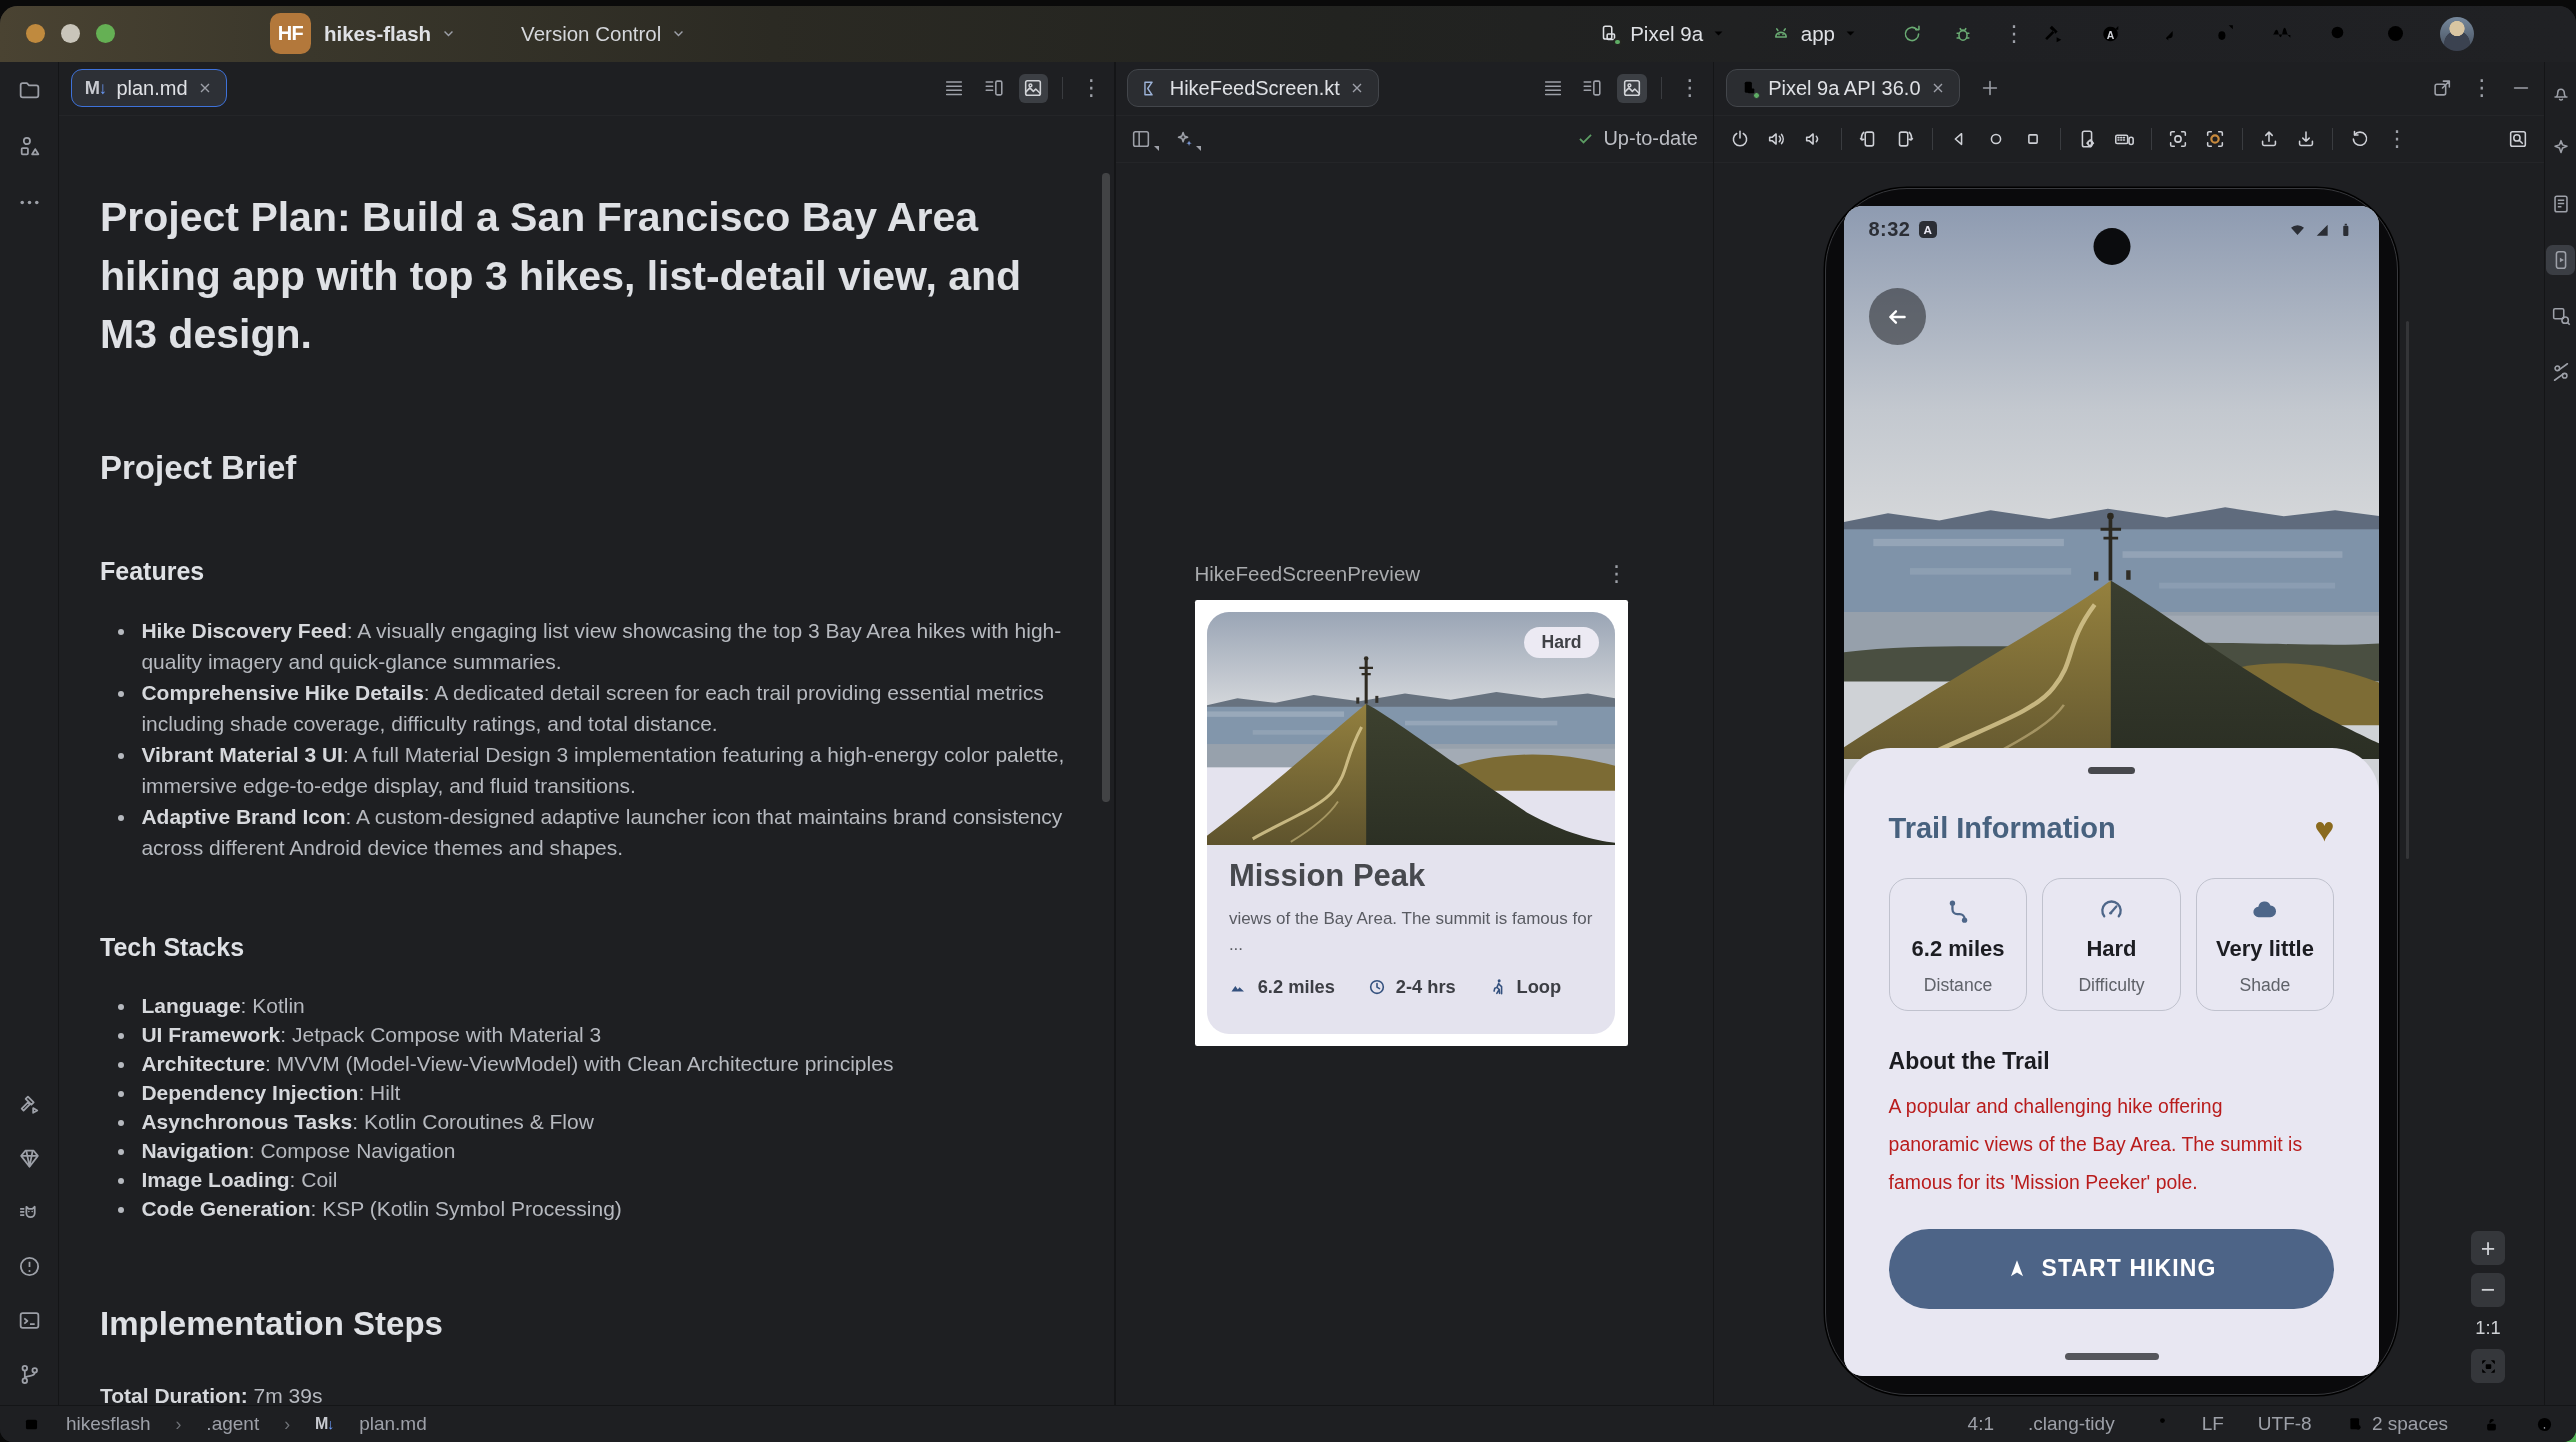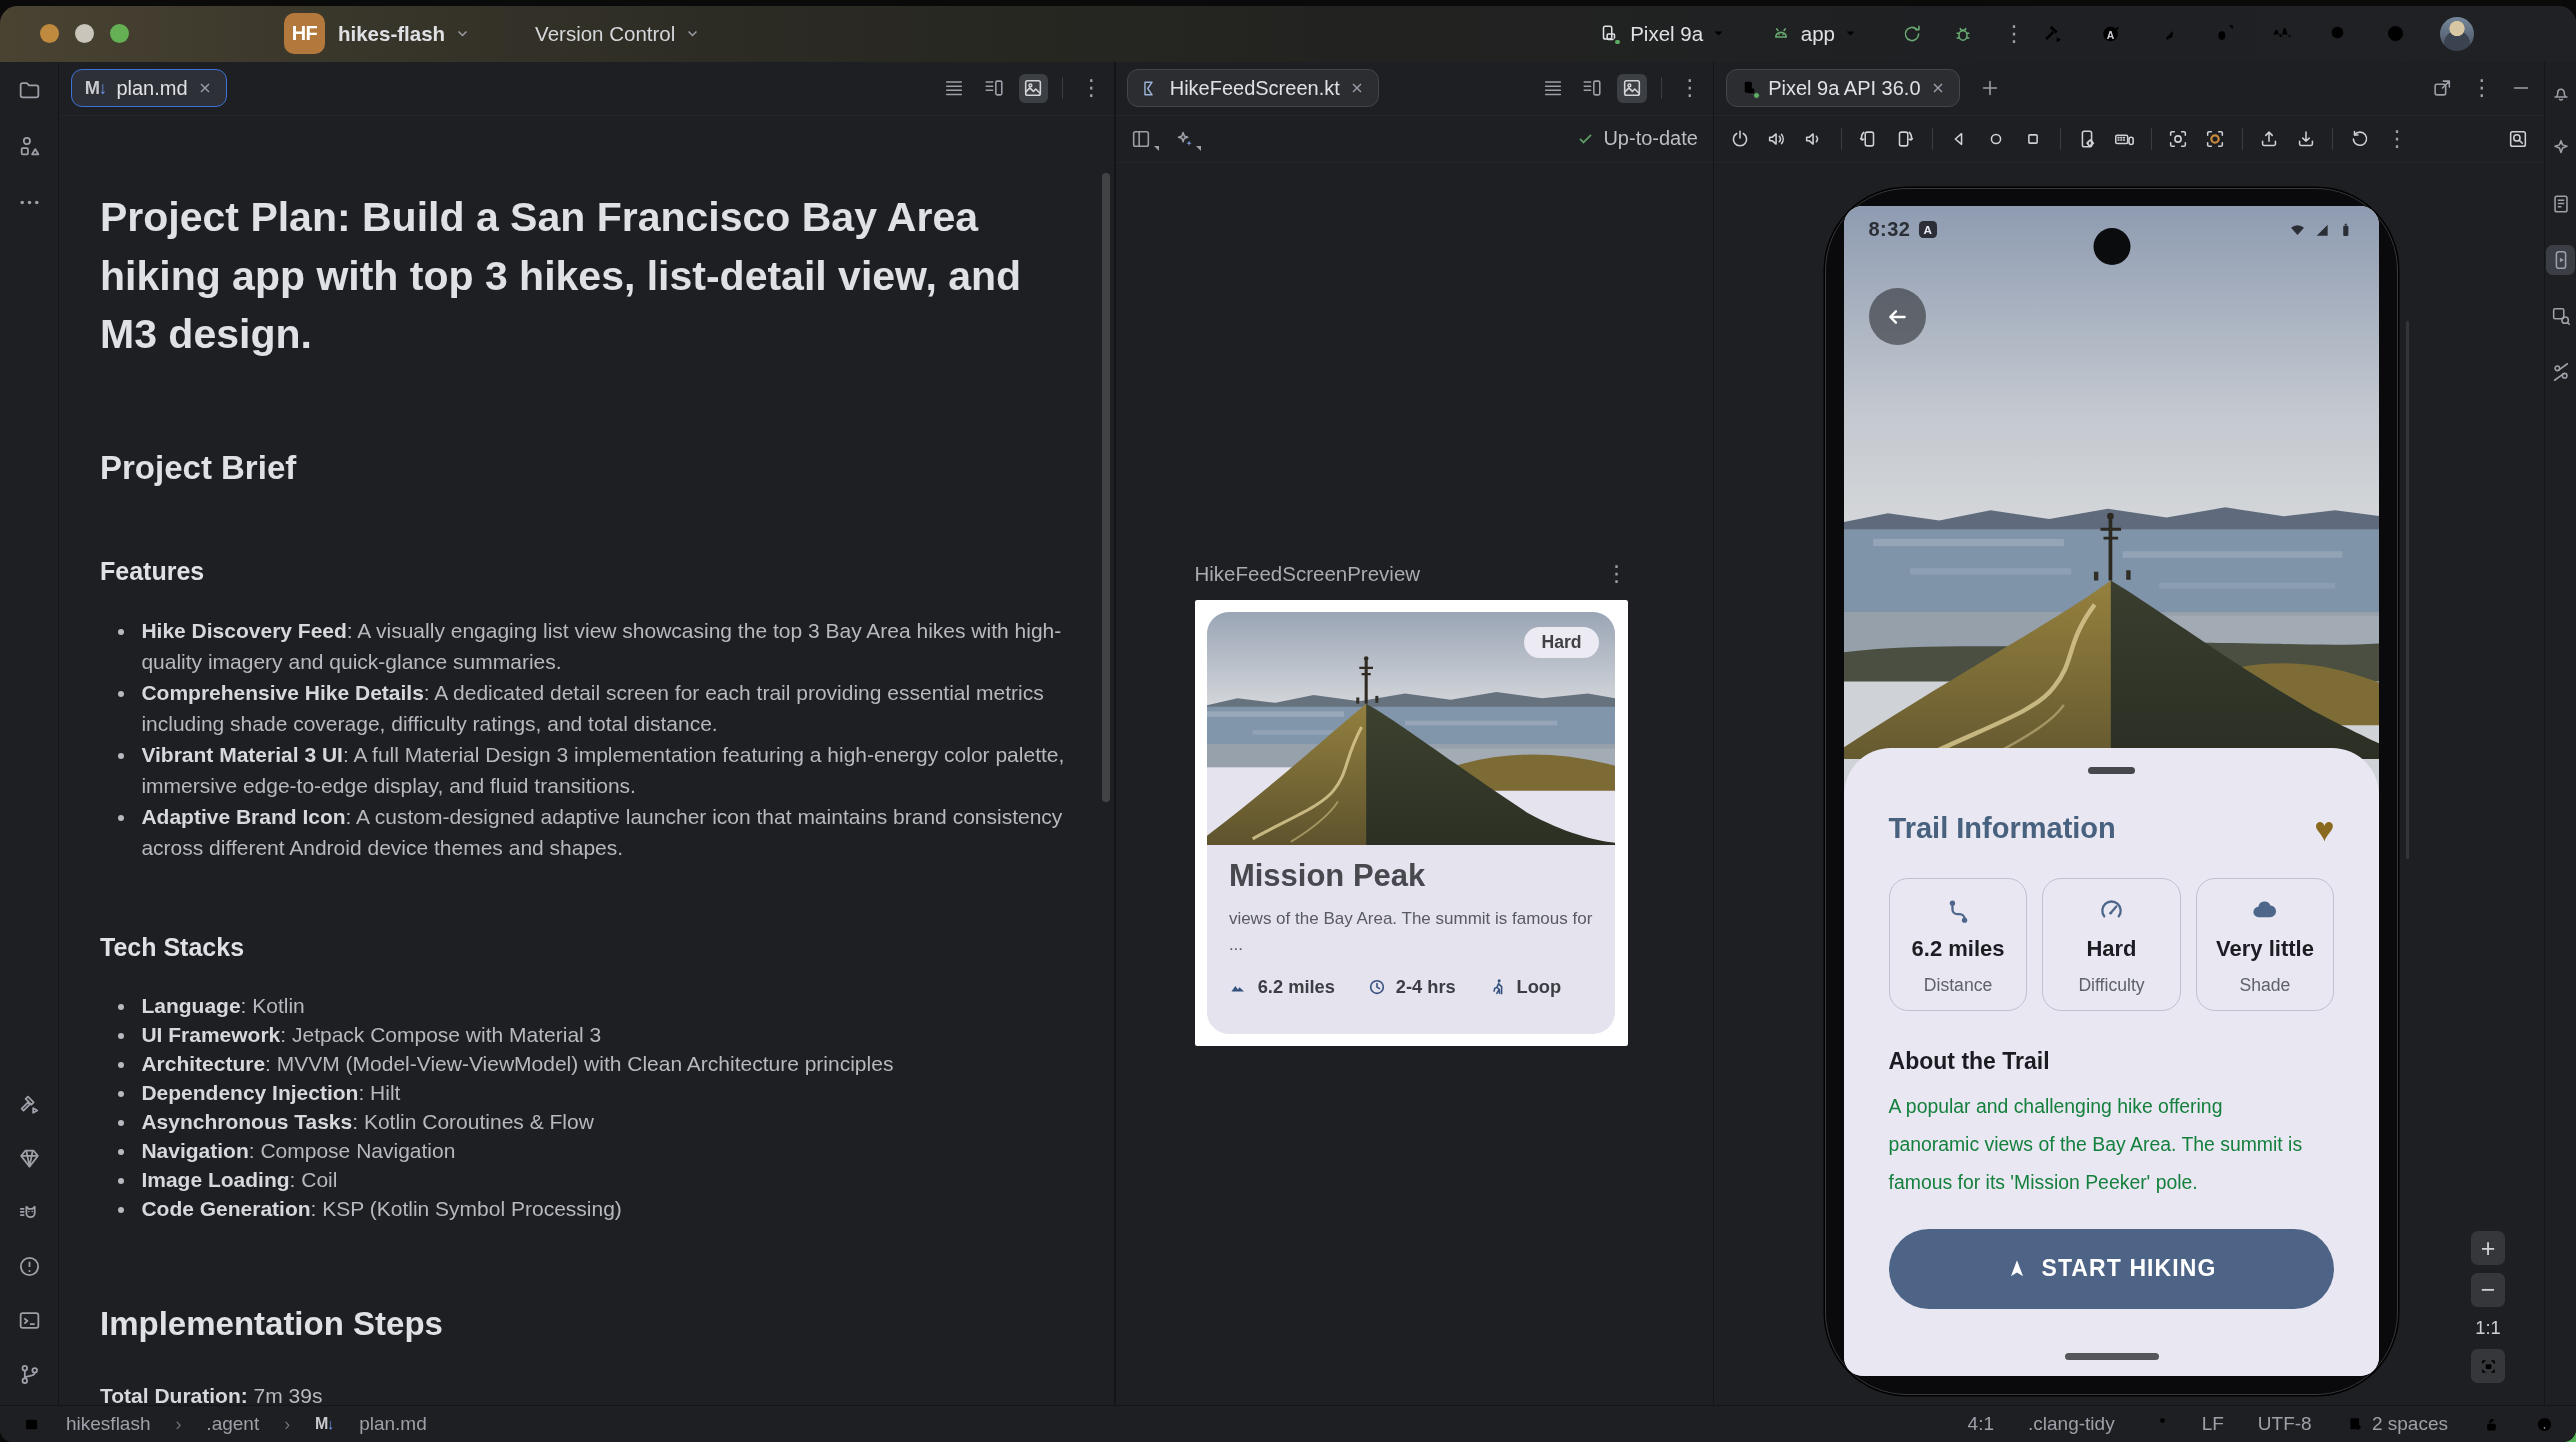--- a/index.html
+++ b/index.html
@@ -5,21 +5,21 @@
   html,body{margin:0;padding:0;background:#0a0a0a;width:2576px;height:1442px;overflow:hidden;
     font-family:"Liberation Sans",sans-serif;-webkit-font-smoothing:antialiased}
   *{box-sizing:border-box}
   .corner-green{position:absolute;right:0;bottom:0;width:32px;height:32px;background:#53b257}
   .window{position:absolute;left:0;top:5.9px;right:0;bottom:0;background:#1E1F22;
     border-radius:17.6px 17.6px 13px 13px;overflow:hidden;display:flex;flex-direction:column}
   svg{display:block}
   .ic{width:22px;height:22px;stroke:currentColor;fill:none;stroke-width:1.7;stroke-linecap:round;stroke-linejoin:round}
   .ic-s{width:19px;height:19px}.ic-l{width:25px;height:25px}
   
-  .titlebar{height:56px;flex:0 0 56px;display:flex;align-items:center;padding-left:40px;position:relative;
+  .titlebar{height:56px;flex:0 0 56px;display:flex;align-items:center;padding-left:26px;position:relative;
     background:linear-gradient(90deg,#4a4332 0%,#3a372b 12%,#2b2a23 30%,#222320 52%,#1f2023 75%,#202124 100%)}
   .lights{display:flex;gap:16px;margin-right:155px}
   .light{width:19px;height:19px;border-radius:50%}
   .hf{width:41px;height:41px;border-radius:10.2px;background:#b3783b;color:#fff;font-weight:bold;font-size:20px;
     display:flex;align-items:center;justify-content:center;letter-spacing:-0.7px}
   .tb-item{display:flex;align-items:center;gap:8px;color:#dfe1e5;font-size:20.5px;font-weight:600;margin-left:13px}
   .tb-item .chev{color:#9da0a8}
   .tb-center{position:absolute;left:1598px;display:flex;align-items:center;color:#dfe1e5;font-size:20.5px}
   .tb-right{position:absolute;right:102px;display:flex;align-items:center;gap:32px;color:#ced0d6}
   .avatar{width:34px;height:34px;border-radius:50%;
@@ -110,21 +110,21 @@
   .handle{width:47px;height:6.6px;border-radius:3.7px;background:#47484d;margin:19px auto 0}
   .shead{margin-top:38px;display:flex;align-items:center;justify-content:space-between}
   .stitle{font-size:29px;font-weight:bold;color:#47617E}
   .heart{font-size:34px;line-height:1;color:#8A6A1E}
   .stats{margin-top:32px;display:flex;gap:14.6px}
   .stat{flex:1;border:1.5px solid #c0c2ce;border-radius:19px;padding:17.6px 0 14.6px;text-align:center}
   .stat svg{width:29px;height:29px;color:#4d6689;margin:0 auto}
   .sval{margin-top:10.2px;font-size:22px;font-weight:800;color:#1c1d22}
   .slab{margin-top:13px;font-size:17.6px;color:#5f6269}
   .abtitle{margin-top:37px;font-size:23px;font-weight:bold;color:#1b1c21}
-  .abtext{margin-top:11.7px;font-size:19.4px;line-height:38px;color:#15803d}
+  .abtext{margin-top:11.7px;font-size:19.4px;line-height:38px;color:#b91c1c}
   .cta{margin-top:28px;height:80px;border-radius:42px;background:#4D6487;display:flex;align-items:center;
     justify-content:center;gap:13px;color:#fff;font-size:23px;font-weight:bold;letter-spacing:1.1px}
   .navhandle{position:absolute;bottom:16px;left:50%;transform:translateX(-50%);width:94px;height:7.3px;
     border-radius:4.4px;background:#55565c}
   .zoomctl{position:absolute;right:39px;bottom:22px;display:flex;flex-direction:column;align-items:center;gap:7.3px;color:#cfd1d5}
   .zbtn{width:34px;height:34px;border-radius:6.6px;background:#35373b;display:flex;align-items:center;justify-content:center;
     font-size:25px;line-height:1;color:#cfd1d5}
   .zlab{font-size:18.3px;margin:2.9px 0}
   .dev-scroll{position:absolute;left:692px;top:158px;width:2.9px;height:538px;background:rgba(255,255,255,.10);border-radius:1.5px}
   

